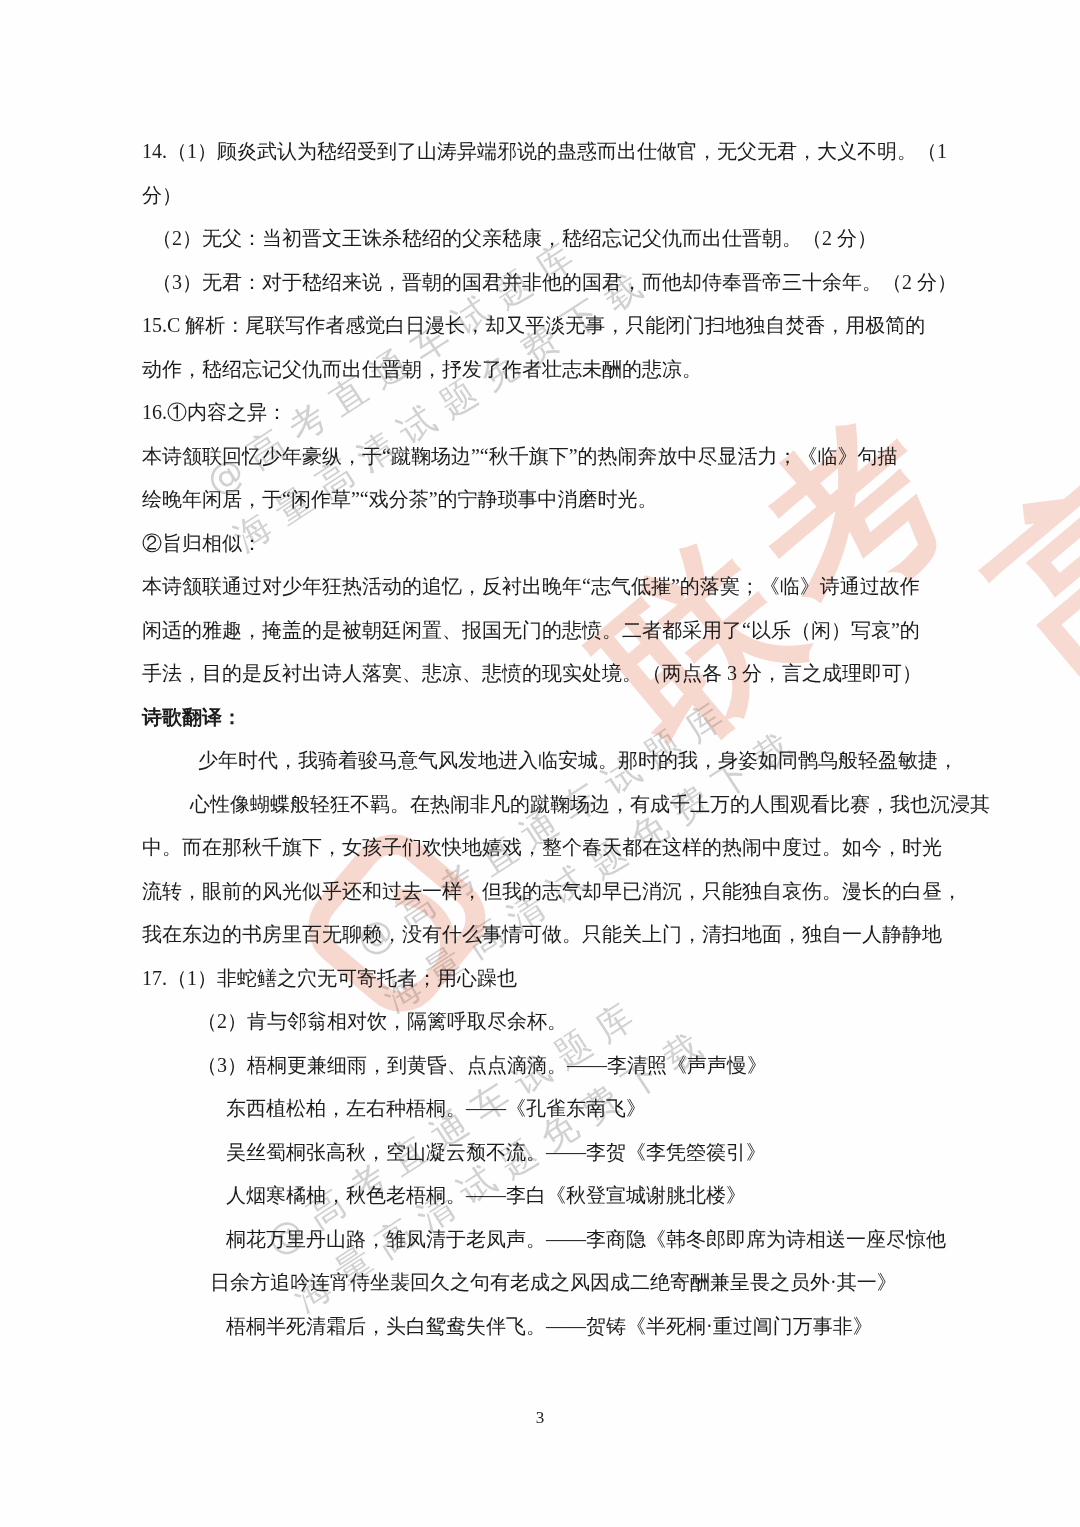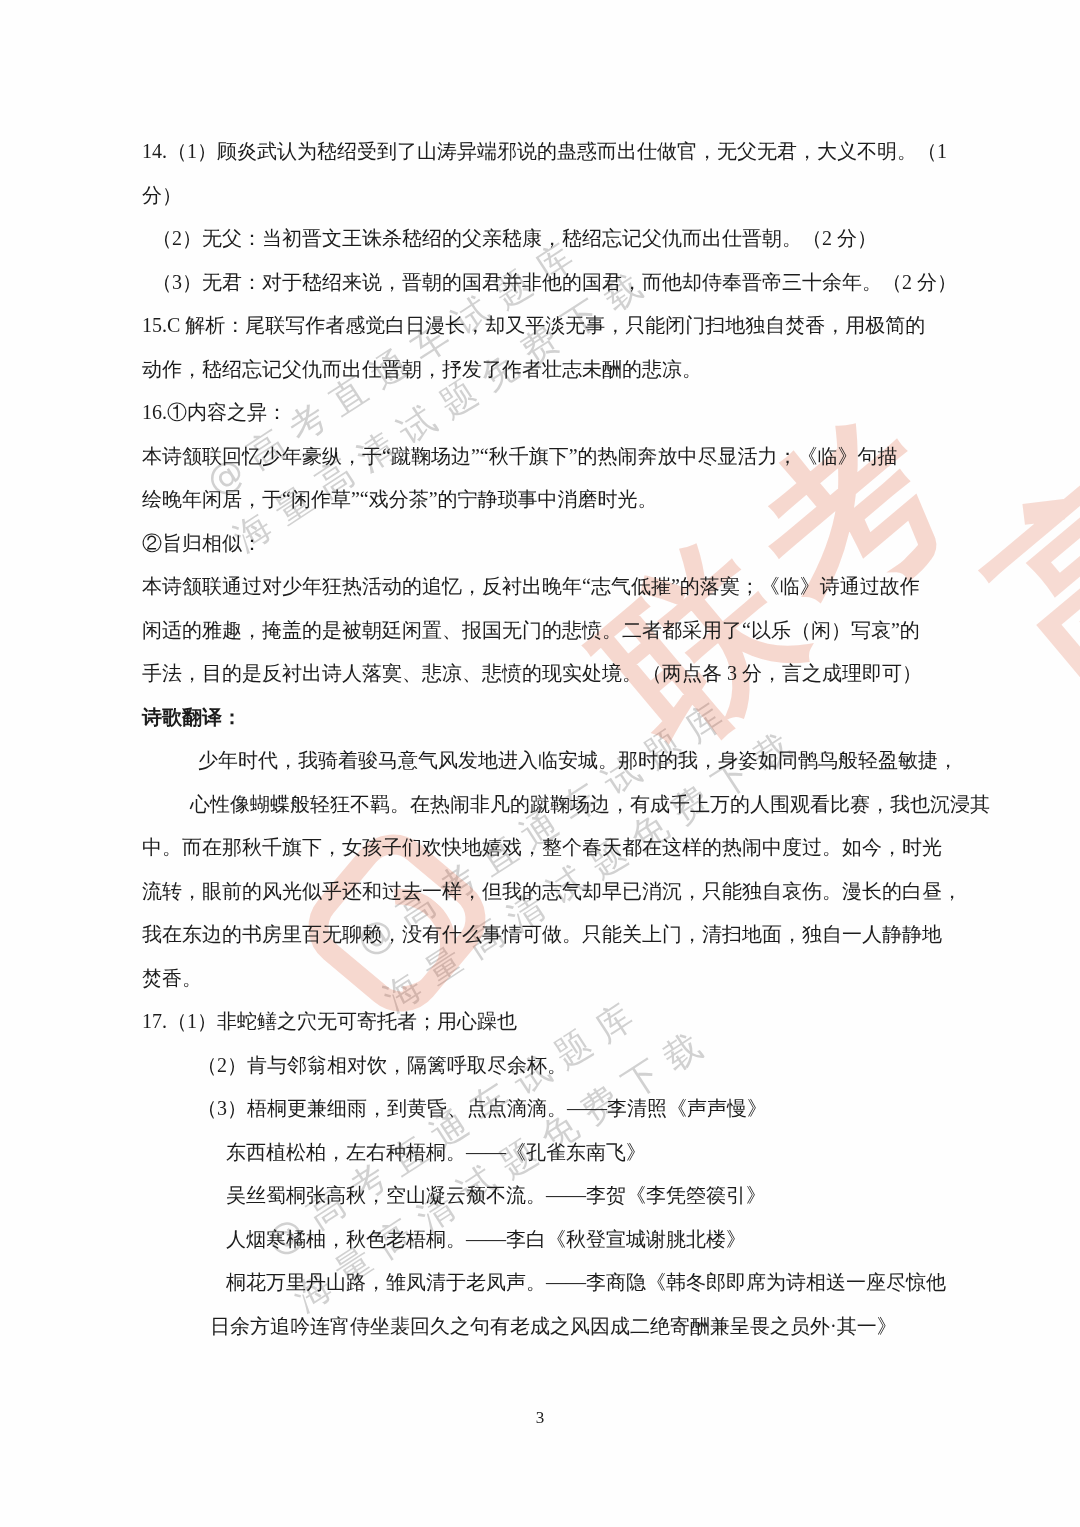--- a/index.html
+++ b/index.html
@@ -109,26 +109,26 @@
       <div class="line" style="padding-left: 0px;">②旨归相似：</div>
       <div class="line" style="padding-left: 0px;">本诗颔联通过对少年狂热活动的追忆，反衬出晚年“志气低摧”的落寞；《临》诗通过故作</div>
       <div class="line" style="padding-left: 0px;">闲适的雅趣，掩盖的是被朝廷闲置、报国无门的悲愤。二者都采用了“以乐（闲）写哀”的</div>
       <div class="line" style="padding-left: 0px;">手法，目的是反衬出诗人落寞、悲凉、悲愤的现实处境。（两点各 3 分，言之成理即可）</div>
       <div class="line bold" style="padding-left: 0px;">诗歌翻译：</div>
       <div class="line" style="padding-left: 53px; text-align: right;">少年时代，我骑着骏马意气风发地进入临安城。那时的我，身姿如同鹘鸟般轻盈敏捷，</div>
       <div class="line" style="padding-left: 0px; margin-left: 48px;">心性像蝴蝶般轻狂不羁。在热闹非凡的蹴鞠场边，有成千上万的人围观看比赛，我也沉浸其</div>
       <div class="line" style="padding-left: 0px;">中。而在那秋千旗下，女孩子们欢快地嬉戏，整个春天都在这样的热闹中度过。如今，时光</div>
       <div class="line" style="padding-left: 0px;">流转，眼前的风光似乎还和过去一样，但我的志气却早已消沉，只能独自哀伤。漫长的白昼，</div>
       <div class="line" style="padding-left: 0px;">我在东边的书房里百无聊赖，没有什么事情可做。只能关上门，清扫地面，独自一人静静地</div>
-      <div class="line" style="padding-left: 0px;">焚香。</div>
       <div class="line" style="padding-left: 0px;">17.（1）非蛇鳝之穴无可寄托者；用心躁也</div>
       <div class="line" style="padding-left: 55px;">（2）肯与邻翁相对饮，隔篱呼取尽余杯。</div>
       <div class="line" style="padding-left: 55px;">（3）梧桐更兼细雨，到黄昏、点点滴滴。——李清照《声声慢》</div>
       <div class="line" style="padding-left: 84px;">东西植松柏，左右种梧桐。——《孔雀东南飞》</div>
       <div class="line" style="padding-left: 84px;">吴丝蜀桐张高秋，空山凝云颓不流。——李贺《李凭箜篌引》</div>
       <div class="line" style="padding-left: 84px;">人烟寒橘柚，秋色老梧桐。——李白《秋登宣城谢朓北楼》</div>
       <div class="line" style="padding-left: 84px;">桐花万里丹山路，雏凤清于老凤声。——李商隐《韩冬郎即席为诗相送一座尽惊他</div>
       <div class="line" style="padding-left: 68px;">日余方追吟连宵侍坐裴回久之句有老成之风因成二绝寄酬兼呈畏之员外·其一》</div>
+      <div class="line" style="padding-left: 84px;">梧桐半死清霜后，头白鸳鸯失伴飞。——贺铸《半死桐·重过阊门万事非》</div>
     </div>
 
   <div class="page-number">3</div>
 
 </div>
 
 </body></html>

